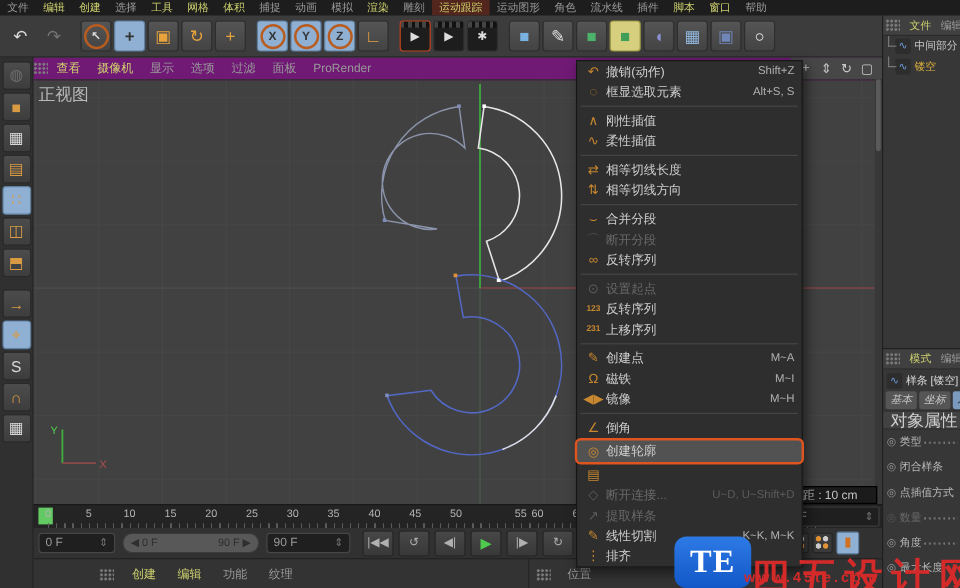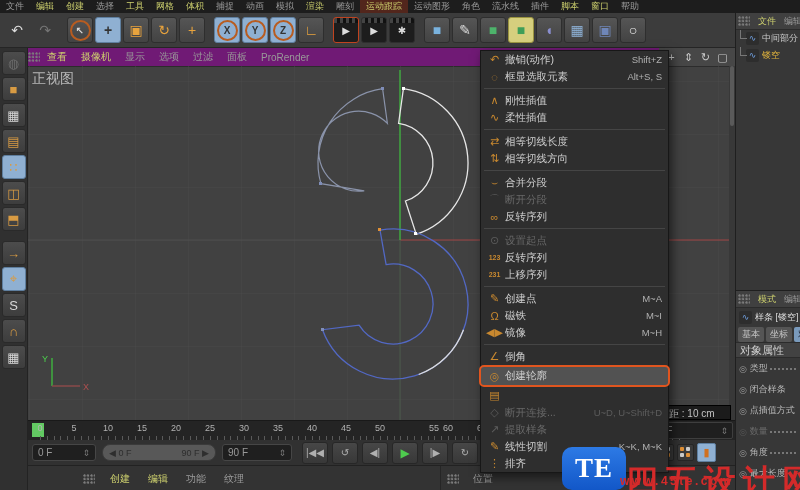--- a/index.html
+++ b/index.html
@@ -106,25 +106,25 @@
   .rp-menu-item.hl{color:#cdd06e;}
   .om-row{display:flex;align-items:center;height:17px;font-size:9px;color:#c8c8c8;
          white-space:nowrap;overflow:hidden;position:relative;padding-left:10px;}
   .om-row .tree{position:absolute;left:4px;top:-9px;width:6px;height:17px;
          border-left:1px solid #777;border-bottom:1px solid #777;}
   .om-icon{width:13px;height:13px;background:#2d2d2d;border-radius:2px;color:#6f9fe0;font-size:9px;
          text-align:center;line-height:13px;margin-right:3px;flex:0 0 auto;}
   .om-row.sel{color:#e0b33c;}
   .attr-obj{display:flex;align-items:center;height:18px;font-size:9px;color:#ddd;white-space:nowrap;}
   .attr-obj .om-icon{margin:0 3px;}
-  .attr-tabs{display:flex;height:16px;align-items:flex-end;padding-left:2px;white-space:nowrap;}
+  .attr-tabs{display:flex;height:16px;align-items:flex-start;padding-left:2px;white-space:nowrap;font-style:italic;}
   .attr-tab{background:#555;color:#c5c5c5;font-size:9px;padding:1px 4px;margin-right:2px;border-radius:2px;flex:0 0 auto;}
   .attr-tab.active{background:#7a9bbd;color:#14141c;}
-  .attr-section{height:14px;background:#424242;color:#cfcfcf;font-size:11px;line-height:14px;
-         padding-left:4px;border-top:1px solid #2b2b2b;border-bottom:1px solid #2b2b2b;}
+  .attr-section{height:14px;background:#424242;color:#cfcfcf;font-size:14px;line-height:14px;
+         padding-left:4px;border-top:1px solid #2b2b2b;border-bottom:1px solid #2b2b2b;text-align:center;}
   .attr-row{display:flex;align-items:center;height:21px;font-size:9px;color:#b9b9b9;
          white-space:nowrap;overflow:hidden;padding-left:3px;}
   .attr-row .kf{color:#999;font-size:9px;margin-right:3px;}
   .attr-row.dim{color:#6a6a6a;}
   .attr-row.dim .kf{color:#555;}
   .attr-row .leader{flex:1;margin:0 2px;height:2px;
          background:radial-gradient(circle at 1px 1px,#777 .8px,transparent 1px) 0 0/4px 2px;}
   
   #ctx{position:absolute;left:480px;top:50px;width:189px;background:#2e2e2e;border:1px solid #171717;
        box-shadow:3px 4px 10px rgba(0,0,0,.55);z-index:50;box-sizing:border-box;}

